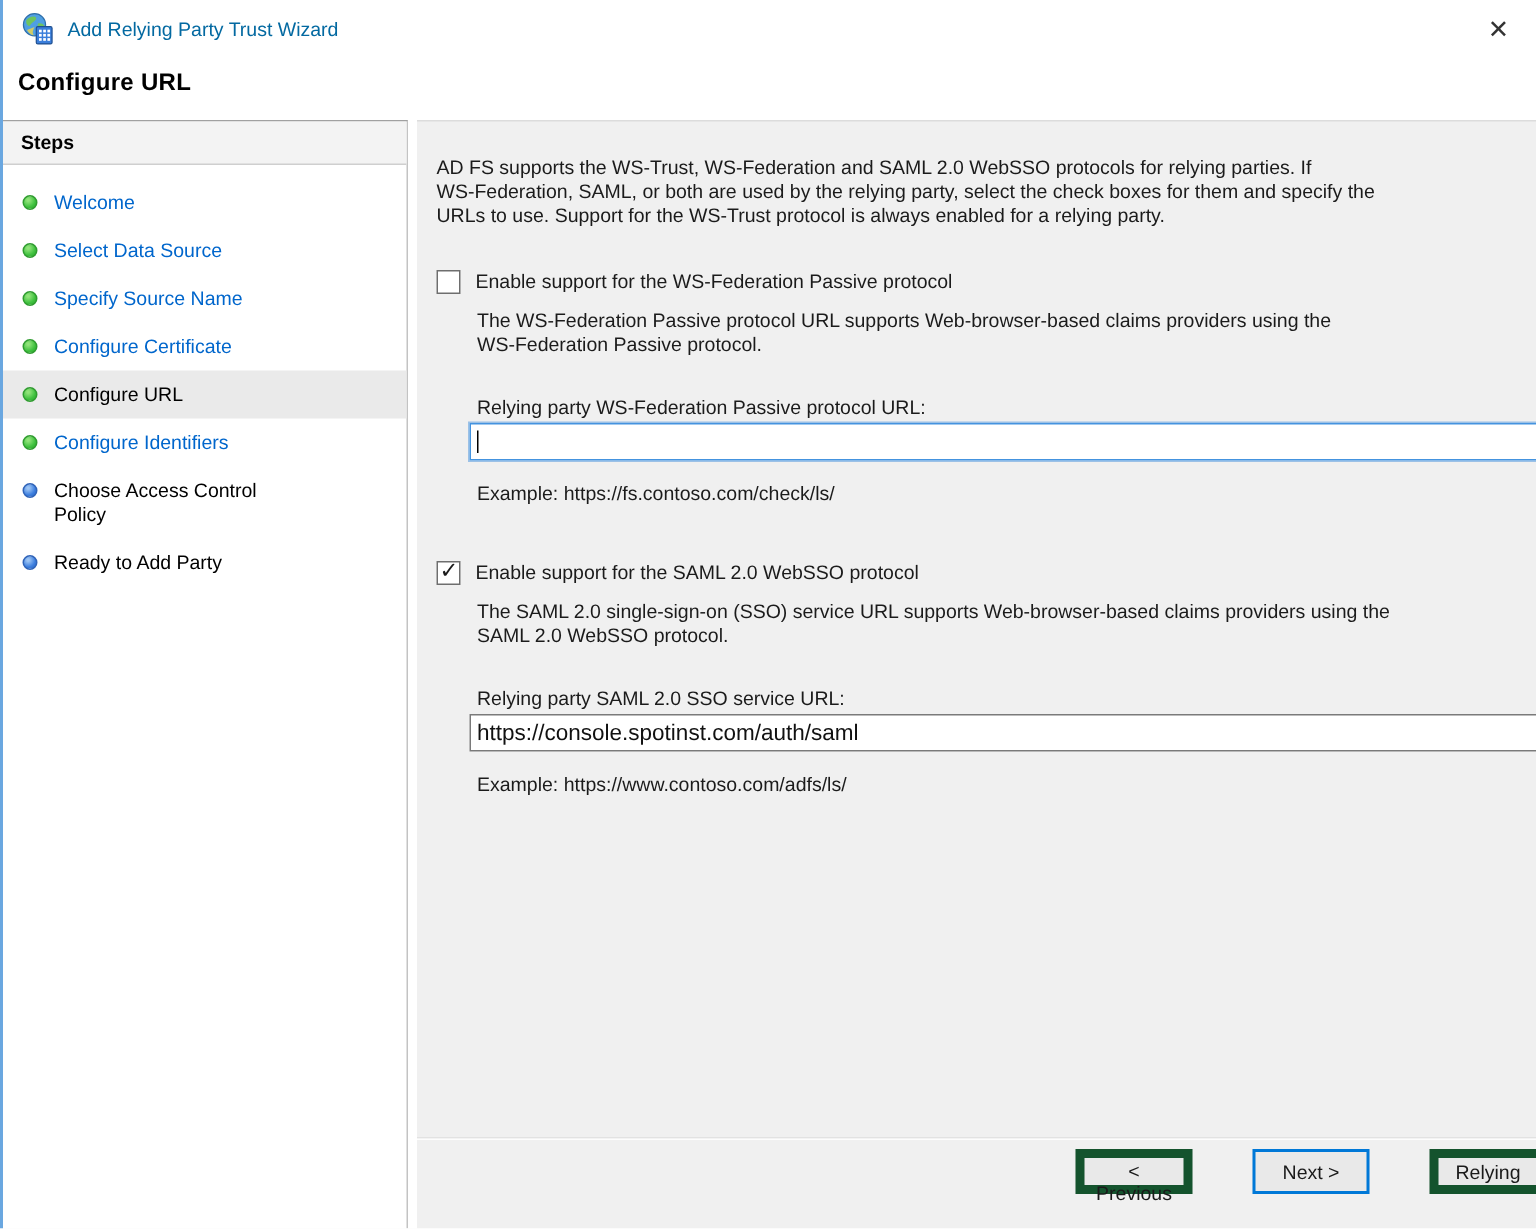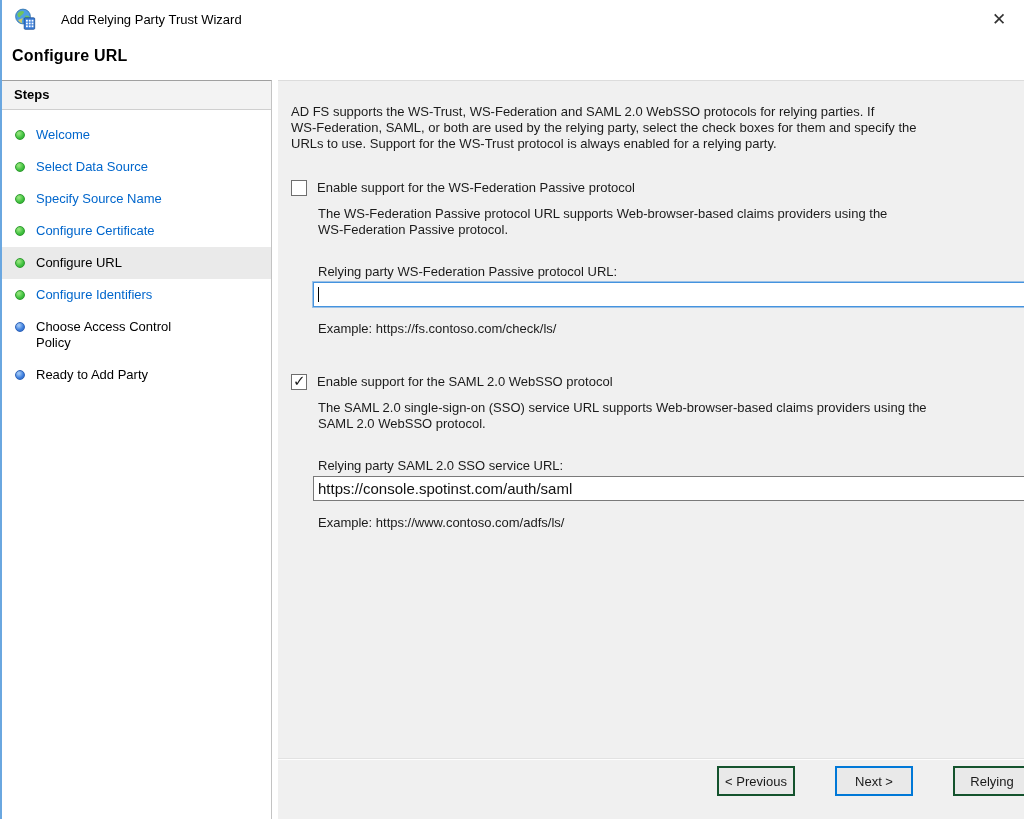--- a/index.html
+++ b/index.html
@@ -22,21 +22,21 @@
     display:flex;flex-direction:column;
     position:relative;overflow:hidden;
   }
   
   .titlebar{
     height:38px;flex:none;
     display:flex;align-items:center;
     padding:0 8px 0 12px;background:#fff;
   }
   .app-icon{width:22px;height:22px;flex:none;}
-  .title-text{font-size:13px;margin-left:25px;color:#000000;}
+  .title-text{font-size:13px;margin-left:9px;color:#0369a1;}
   .close-btn{
     margin-left:auto;width:34px;height:30px;
     display:flex;align-items:center;justify-content:center;
     font-size:17px;color:#333;cursor:default;background:#fff;border:none;
   }
   
   .page-heading{
     flex:none;
     font-size:16px;font-weight:bold;color:#000;
     padding:9px 0 15px 10px;background:#fff;
@@ -125,21 +125,21 @@
   .button-sep{
     position:absolute;left:0;right:0;top:677px;
     border-top:1px solid #e2e2e2;border-bottom:1px solid #fdfdfd;
   }
   .buttons{
     position:absolute;top:685px;right:28px;
     display:flex;
   }
   .btn{
     width:78px;height:30px;
-    background:#e9e9e9;border:2px solid #14532d;
+    background:#e9e9e9;border:6px solid #14532d;
     font-family:"Liberation Sans","DejaVu Sans",sans-serif;
     font-size:13px;color:#1a1a1a;
     margin-left:40px;cursor:default;
   }
   .btn.default{border:2px solid var(--accent);}
 </style>
 </head>
 <body>
 
 <div class="window">

